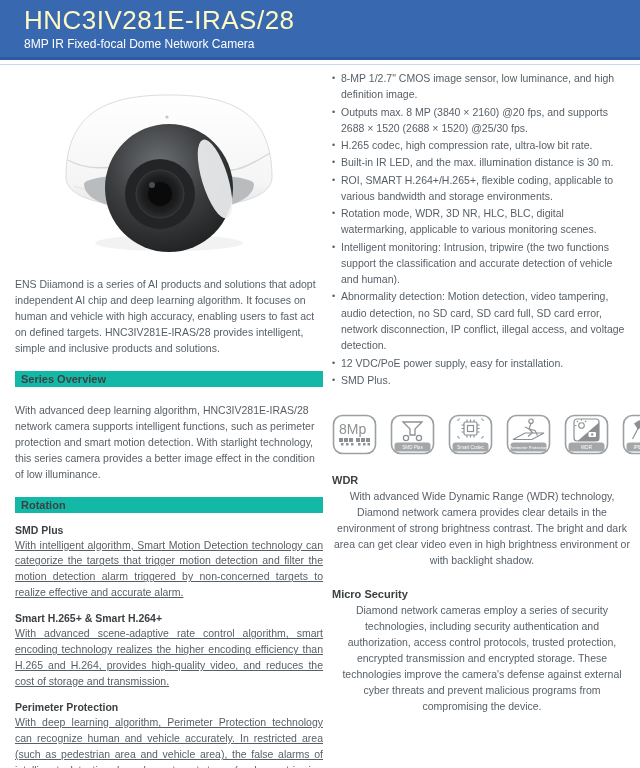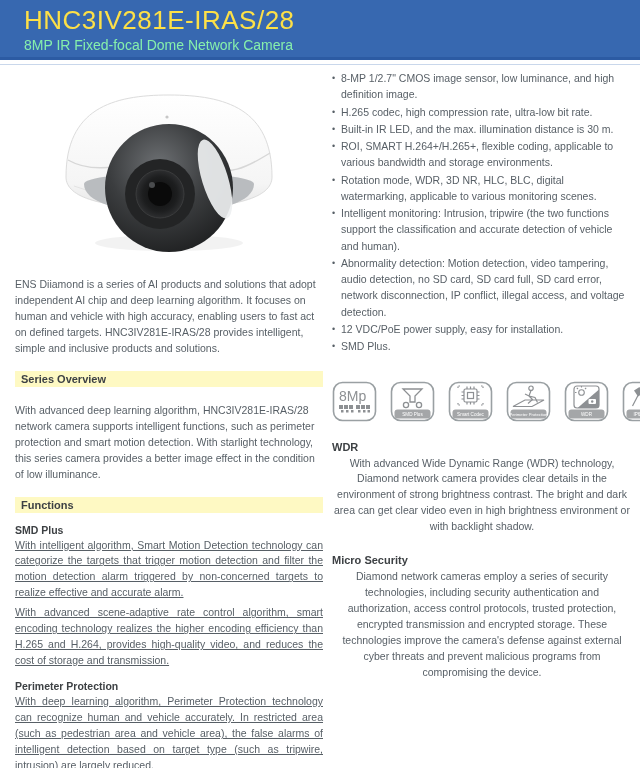--- a/index.html
+++ b/index.html
@@ -11,40 +11,40 @@
     color:#575f66;
   }
   
   .banner {
     background:#3768b0;
     height:60px;
     padding:5px 0 0 24px;
     border-bottom:3px solid #2c5ba3;
   }
   .banner .title {
-    color:#fde047; font-size:26px; font-weight:400;
+    color:#fef9c3; font-size:26px; font-weight:400;
     letter-spacing:0.5px; line-height:30px;
   }
   .banner .subtitle {
-    color:#86efac; font-size:14px; margin-top:2px;
+    color:#ffffff; font-size:12px; margin-top:2px;
   }
   .divider { height:1px; background:#c9d7eb; margin-top:4px; }
 
   
   .columns { display:flex; padding:0 8px 0 15px; }
   .col-left  { width:308px; }
   .col-right { width:300px; margin-left:9px; }
 
   
   .camera-figure {
     height:196px; display:flex; align-items:center; justify-content:center;
   }
   p { font-size:10.5px; line-height:1.52; margin:16px 0 10px; }
   .section-bar {
-    background:#fef9c3; color:#3d4144;
+    background:#14b8a6; color:#3d4144;
     font-weight:bold; font-size:11px;
     padding:2px 6px; margin:14px 0 9px;
   }
   .func h4, .rsection h4 {
     font-size:10.5px; color:#3d4144; font-weight:bold;
     margin:11px 0 2px;
   }
   .func p { text-align:justify; margin:0 0 4px;text-decoration:underline; }
 
   
@@ -111,39 +111,41 @@
         <circle cx="122" cy="127" r="12" fill="#0a0a0a"></circle>
         <circle cx="114" cy="118" r="3" fill="#4a4c4e"></circle>
       </svg>
     </div>
 
     <p>ENS Diiamond is a series of AI products and solutions that adopt independent AI chip and deep learning algorithm. It focuses on human and vehicle with high accuracy, enabling users to fast act on defined targets. HNC3IV281E-IRAS/28 provides intelligent, simple and inclusive products and solutions.</p>
 
     <div class="section-bar">Series Overview</div>
     <p>With advanced deep learning algorithm, HNC3IV281E-IRAS/28 network camera supports intelligent functions, such as perimeter protection and smart motion detection. With starlight technology, this series camera provides a better image effect in the condition of low illuminance.</p>
 
-    <div class="section-bar">Functions</div>
+    <div class="section-bar">Rotation</div>
 
     <div class="func">
       <h4>SMD Plus</h4>
       <p>With intelligent algorithm, Smart Motion Detection technology can categorize the targets that trigger motion detection and filter the motion detection alarm triggered by non-concerned targets to realize effective and accurate alarm.</p>
     </div>
     <div class="func">
+      <h4>Smart H.265+ &amp; Smart H.264+</h4>
       <p>With advanced scene-adaptive rate control algorithm, smart encoding technology realizes the higher encoding efficiency than H.265 and H.264, provides high-quality video, and reduces the cost of storage and transmission.</p>
     </div>
     <div class="func">
       <h4>Perimeter Protection</h4>
       <p>With deep learning algorithm, Perimeter Protection technology can recognize human and vehicle accurately. In restricted area (such as pedestrian area and vehicle area), the false alarms of intelligent detection based on target type (such as tripwire, intrusion) are largely reduced.</p>
     </div>
   </section>
 
   <section class="col-right">
 
     <ul class="bullets">
       <li>8-MP 1/2.7" CMOS image sensor, low luminance, and high definition image.</li>
+      <li>Outputs max. 8 MP (3840 × 2160) @20 fps, and supports 2688 × 1520 (2688 × 1520) @25/30 fps.</li>
       <li>H.265 codec, high compression rate, ultra-low bit rate.</li>
       <li>Built-in IR LED, and the max. illumination distance is 30 m.</li>
       <li>ROI, SMART H.264+/H.265+, flexible coding, applicable to various bandwidth and storage environments.</li>
       <li>Rotation mode, WDR, 3D NR, HLC, BLC, digital watermarking, applicable to various monitoring scenes.</li>
       <li>Intelligent monitoring: Intrusion, tripwire (the two functions support the classification and accurate detection of vehicle and human).</li>
       <li>Abnormality detection: Motion detection, video tampering, audio detection, no SD card, SD card full, SD card error, network disconnection, IP conflict, illegal access, and voltage detection.</li>
       <li>12 VDC/PoE power supply, easy for installation.</li>
       <li>SMD Plus.</li>
     </ul>
 

